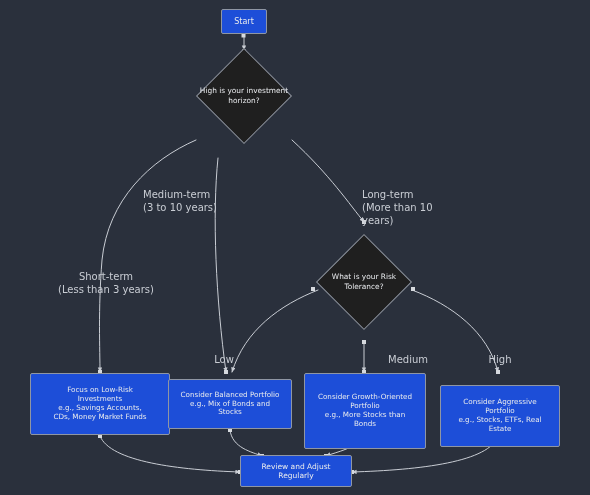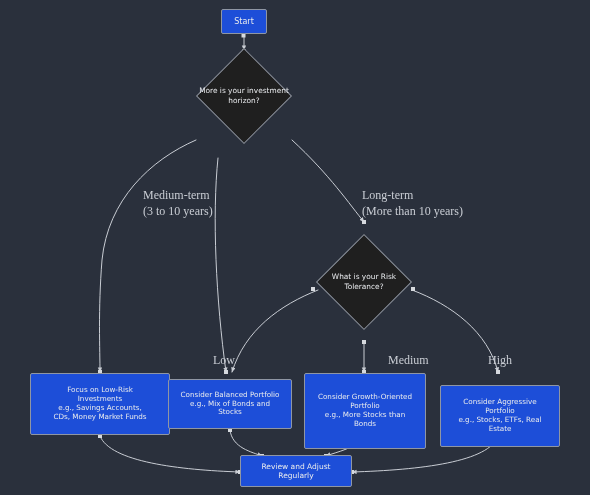--- a/index.html
+++ b/index.html
@@ -87,26 +87,25 @@
     text-align: center;
     color: #e8eaed;
     font-size: 7.4px;
     line-height: 1.35;
     white-space: pre-line;
     z-index: 2;
   }
   .edge-label {
     position: absolute;
     color: #c9cdd4;
-    font-size: 12px;
+    font-size: 10px;
     line-height: 1.3;
     text-align: center;
     white-space: pre-line;
     z-index: 2;
-    font-family: Liberation Serif, serif;
   }
   .port {
     fill: #d6d9de;
   }
 </style>
 </head>
 <body>
 
 <div id="canvas">
 
@@ -160,21 +159,21 @@
       <rect x="362" y="220" width="4" height="4"></rect>
     </g>
   </svg>
 
   <div class="node node-process node-start" style="left:221px; top:9px; width:46px; height:25px;">
     <span class="node-text">Start</span>
   </div>
 
   <div class="node node-decision" style="left:210px; top:62px; width:68px; height:68px;">
     <div class="diamond-shape"></div>
-    <div class="diamond-label" style="left:-22px; top:0; width:112px;">More is your investment
+    <div class="diamond-label" style="left:-22px; top:0; width:112px;">High is your investment
 horizon?</div>
   </div>
 
   <div class="node node-decision" style="left:330px; top:248px; width:68px; height:68px;">
     <div class="diamond-shape"></div>
     <div class="diamond-label" style="left:-20px; top:0; width:108px;">What is your Risk
 Tolerance?</div>
   </div>
 
   <div class="node node-process node-outcome" style="left:30px; top:373px; width:140px; height:62px;">
@@ -202,20 +201,22 @@
 Portfolio
 e.g., Stocks, ETFs, Real
 Estate</span>
   </div>
 
   <div class="node node-process node-terminal" style="left:240px; top:455px; width:112px; height:32px;">
     <span class="node-text">Review and Adjust
 Regularly</span>
   </div>
 
+  <div class="edge-label" style="left:58px; top:270px; width:96px;">Short-term
+(Less than 3 years)</div>
 
   <div class="edge-label" style="left:143px; top:188px; width:88px; text-align:left;">Medium-term
 (3 to 10 years)</div>
 
   <div class="edge-label" style="left:362px; top:188px; width:104px; text-align:left;">Long-term
 (More than 10 years)</div>
 
   <div class="edge-label" style="left:206px; top:353px; width:36px;">Low</div>
 
   <div class="edge-label" style="left:346px; top:353px; width:40px;margin-left:42px;">Medium</div>

